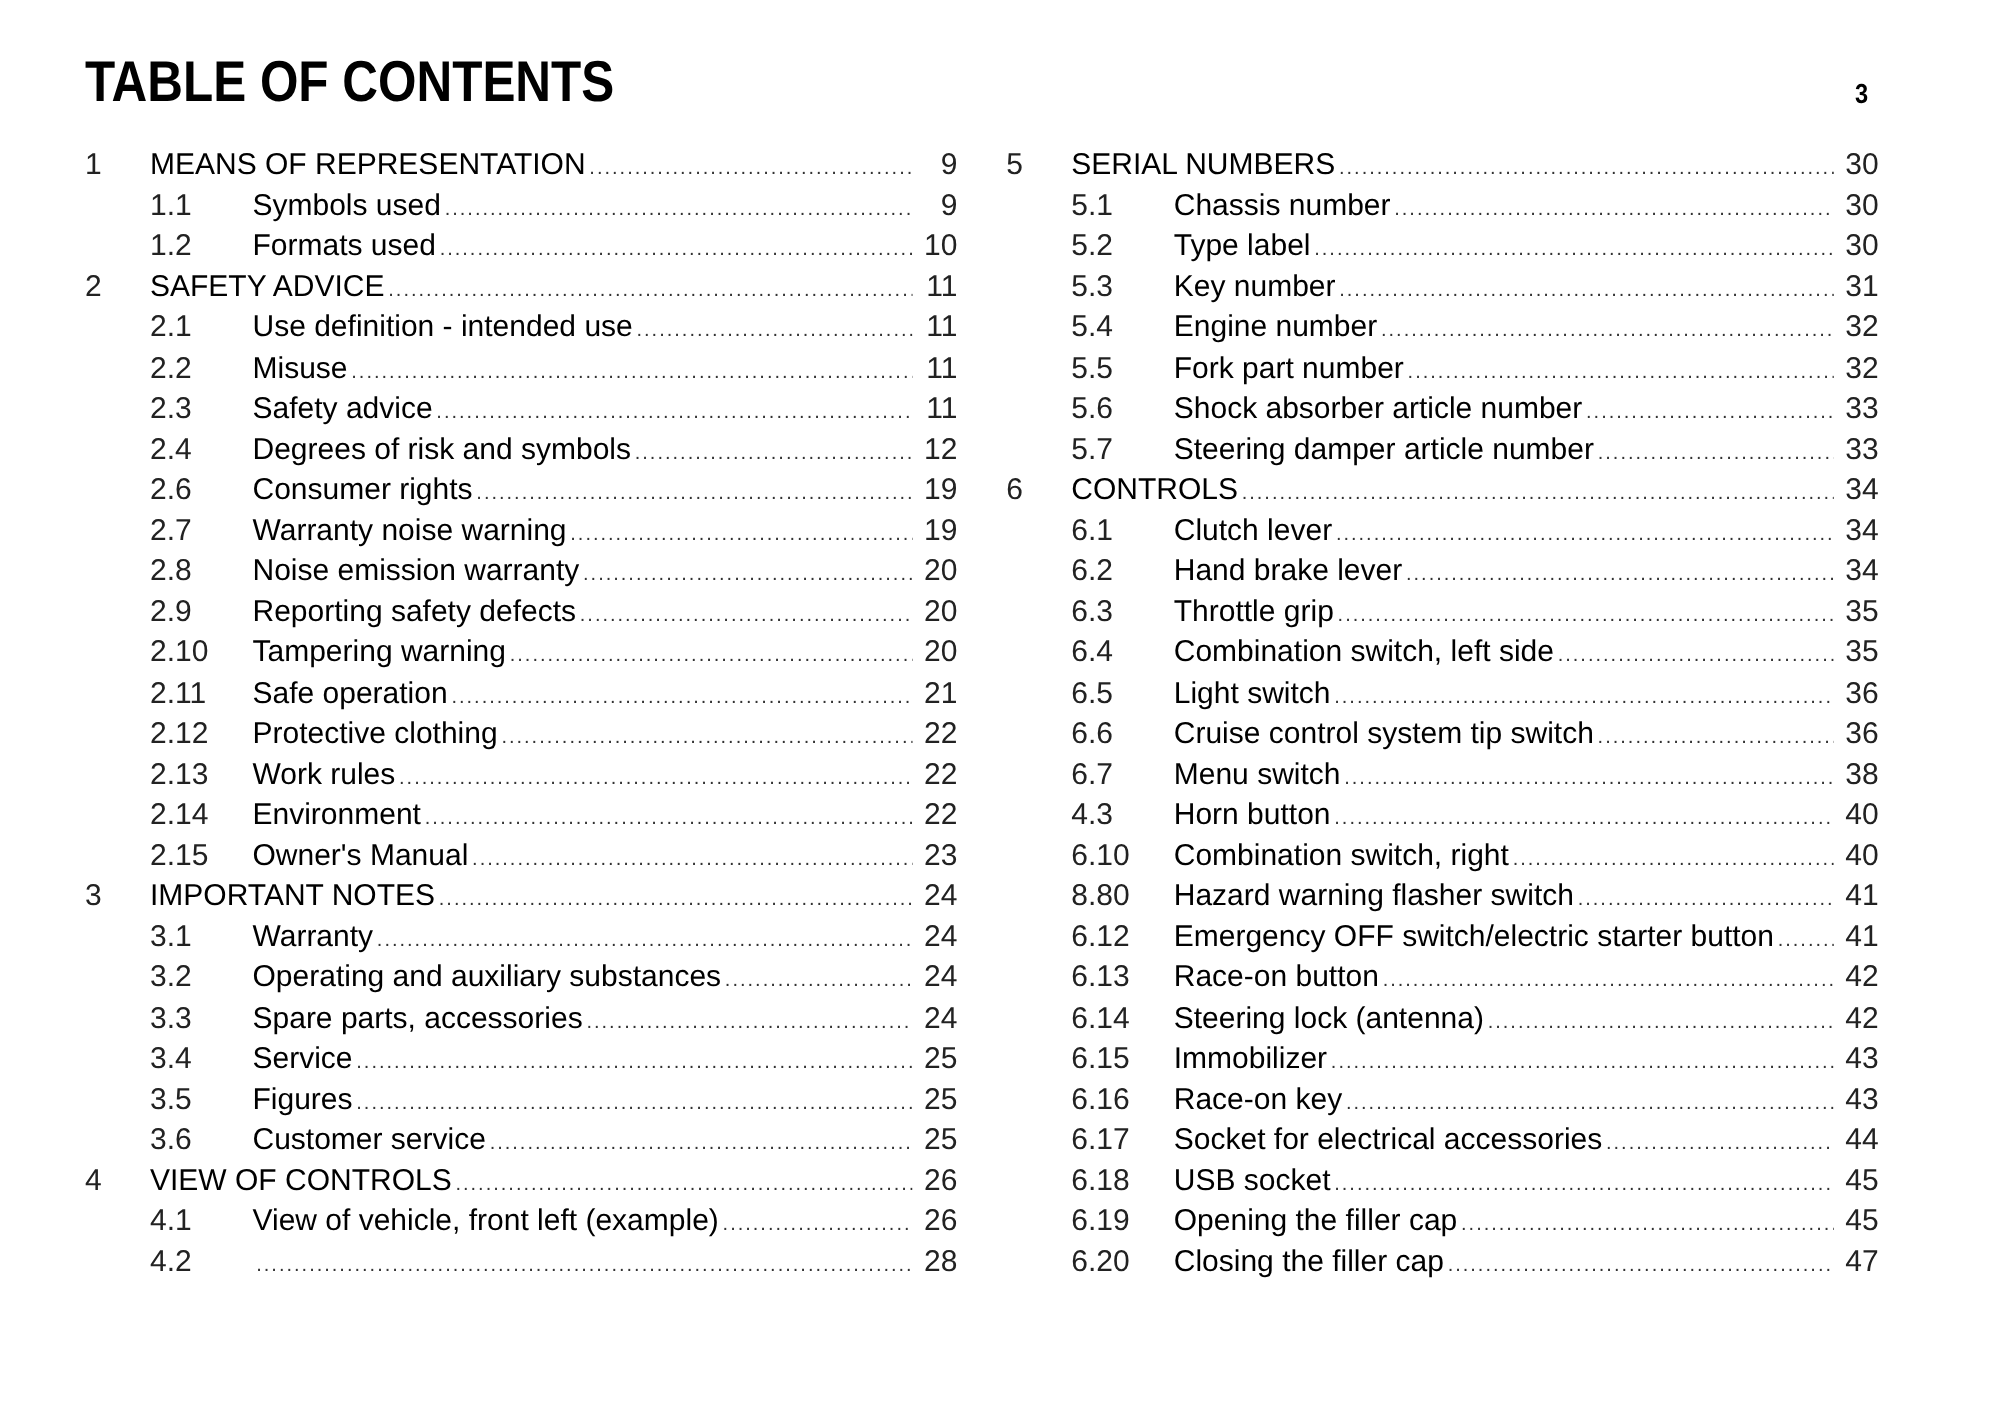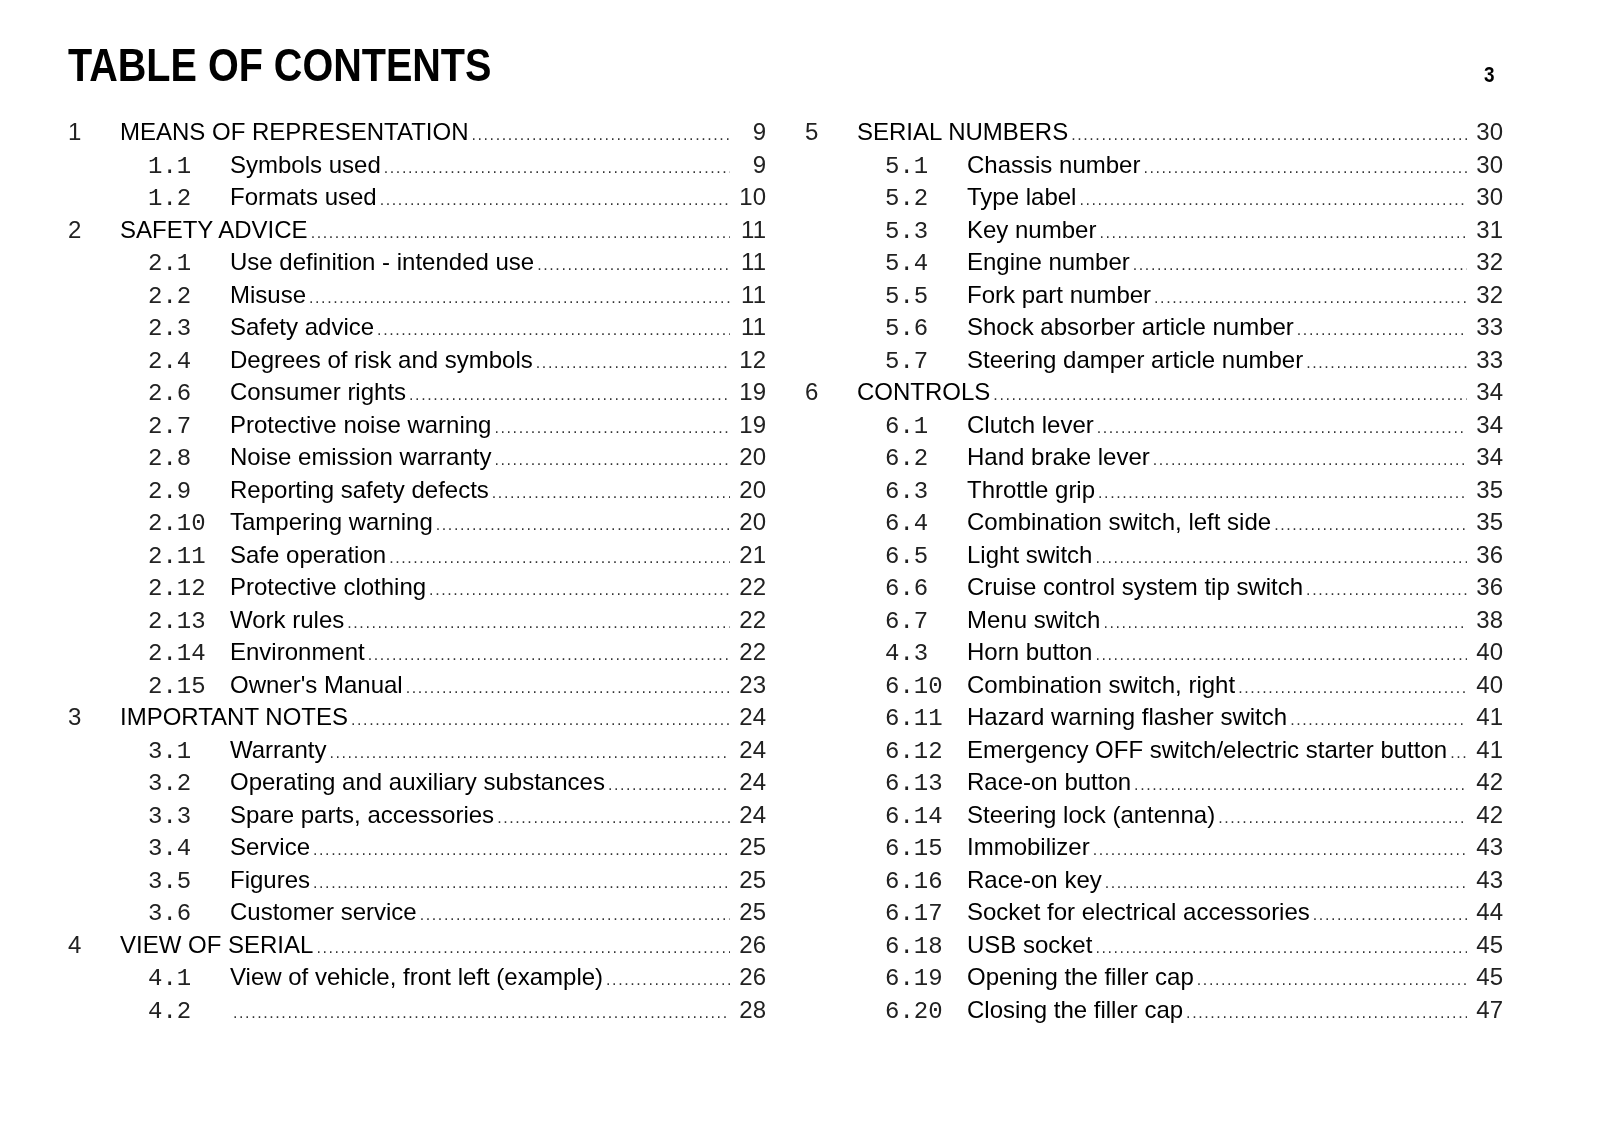--- a/index.html
+++ b/index.html
@@ -5,21 +5,21 @@
     html, body { margin: 0; padding: 0; background: #ffffff; }
     body { width: 1600px; height: 1132px; position: relative; overflow: hidden; color: #1a1a1a; font-family: "Liberation Sans", sans-serif; }
     .title { position: absolute; left: 68px; top: 38px; font-family: "Liberation Sans", sans-serif; font-weight: bold; font-size: 46px; letter-spacing: 0px; transform: scaleX(0.86); transform-origin: left top; color: #000; }
     .pagenum { position: absolute; left: 1484px; top: 62px; font-weight: bold; font-size: 22px; color: #000; transform: scaleX(0.86); transform-origin: left top; }
     .col { position: absolute; top: 116px; }
     .col.left { left: 68px; width: 698px; }
     .col.right { left: 805px; width: 698px; }
     .row { position: relative; height: 32.5px; display: flex; align-items: baseline; font-size: 24px; line-height: 32.5px; white-space: nowrap; }
     .row .num { flex: 0 0 auto; color: #222; }
     .row.chapter .num { width: 52px; }
-    .row.section .num { width: 82px; margin-left: 80px; font-family: Liberation Mono, monospace; }
+    .row.section .num { width: 82px; margin-left: 52px; }
     .row .label { flex: 0 0 auto; color: #000000; }
     .row .dots { flex: 1 1 auto; overflow: hidden; margin: 0 4px 0 3px; color: #333; letter-spacing: 1.6px; font-size: 16px; }
     .row .dots::before { content: "................................................................................................................................................................"; }
     .row .page { flex: 0 0 auto; width: 32px; text-align: right; color: #222; }
   </style>
 </head>
 <body>
 
 <div class="title">TABLE OF CONTENTS</div>
 <div class="pagenum">3</div>
@@ -74,21 +74,21 @@
     <span class="page">12</span>
   </div>
     <div class="row section">
     <span class="num">2.6</span>
     <span class="label">Consumer rights</span>
     <span class="dots"></span>
     <span class="page">19</span>
   </div>
     <div class="row section">
     <span class="num">2.7</span>
-    <span class="label">Protective noise warning</span>
+    <span class="label">Warranty noise warning</span>
     <span class="dots"></span>
     <span class="page">19</span>
   </div>
     <div class="row section">
     <span class="num">2.8</span>
     <span class="label">Noise emission warranty</span>
     <span class="dots"></span>
     <span class="page">20</span>
   </div>
     <div class="row section">
@@ -170,21 +170,21 @@
     <span class="page">25</span>
   </div>
     <div class="row section">
     <span class="num">3.6</span>
     <span class="label">Customer service</span>
     <span class="dots"></span>
     <span class="page">25</span>
   </div>
     <div class="row chapter">
     <span class="num">4</span>
-    <span class="label">VIEW OF SERIAL</span>
+    <span class="label">VIEW OF CONTROLS</span>
     <span class="dots"></span>
     <span class="page">26</span>
   </div>
     <div class="row section">
     <span class="num">4.1</span>
     <span class="label">View of vehicle, front left (example)</span>
     <span class="dots"></span>
     <span class="page">26</span>
   </div>
     <div class="row section">
@@ -296,21 +296,21 @@
     <span class="dots"></span>
     <span class="page">40</span>
   </div>
     <div class="row section">
     <span class="num">6.10</span>
     <span class="label">Combination switch, right</span>
     <span class="dots"></span>
     <span class="page">40</span>
   </div>
     <div class="row section">
-    <span class="num">6.11</span>
+    <span class="num">8.80</span>
     <span class="label">Hazard warning flasher switch</span>
     <span class="dots"></span>
     <span class="page">41</span>
   </div>
     <div class="row section">
     <span class="num">6.12</span>
     <span class="label">Emergency OFF switch/electric starter button</span>
     <span class="dots"></span>
     <span class="page">41</span>
   </div>

